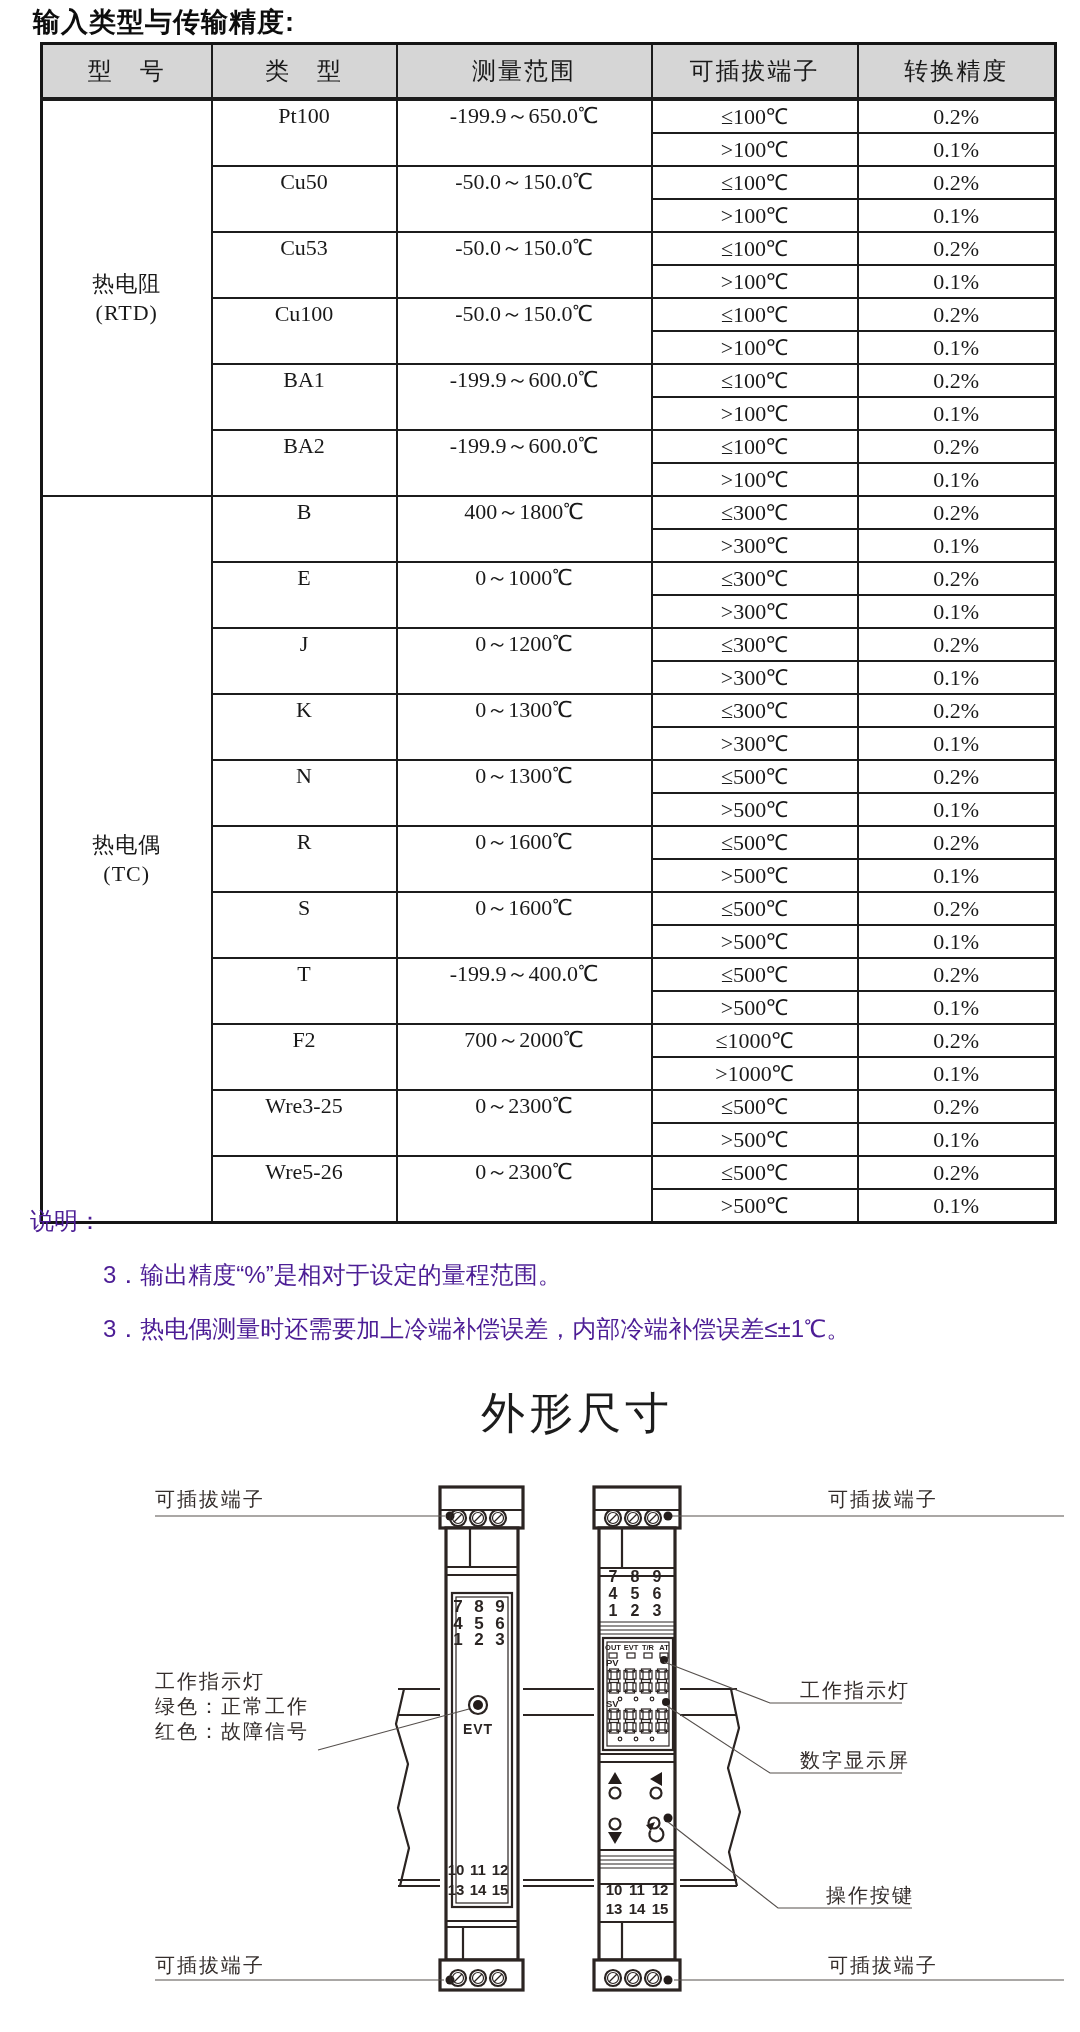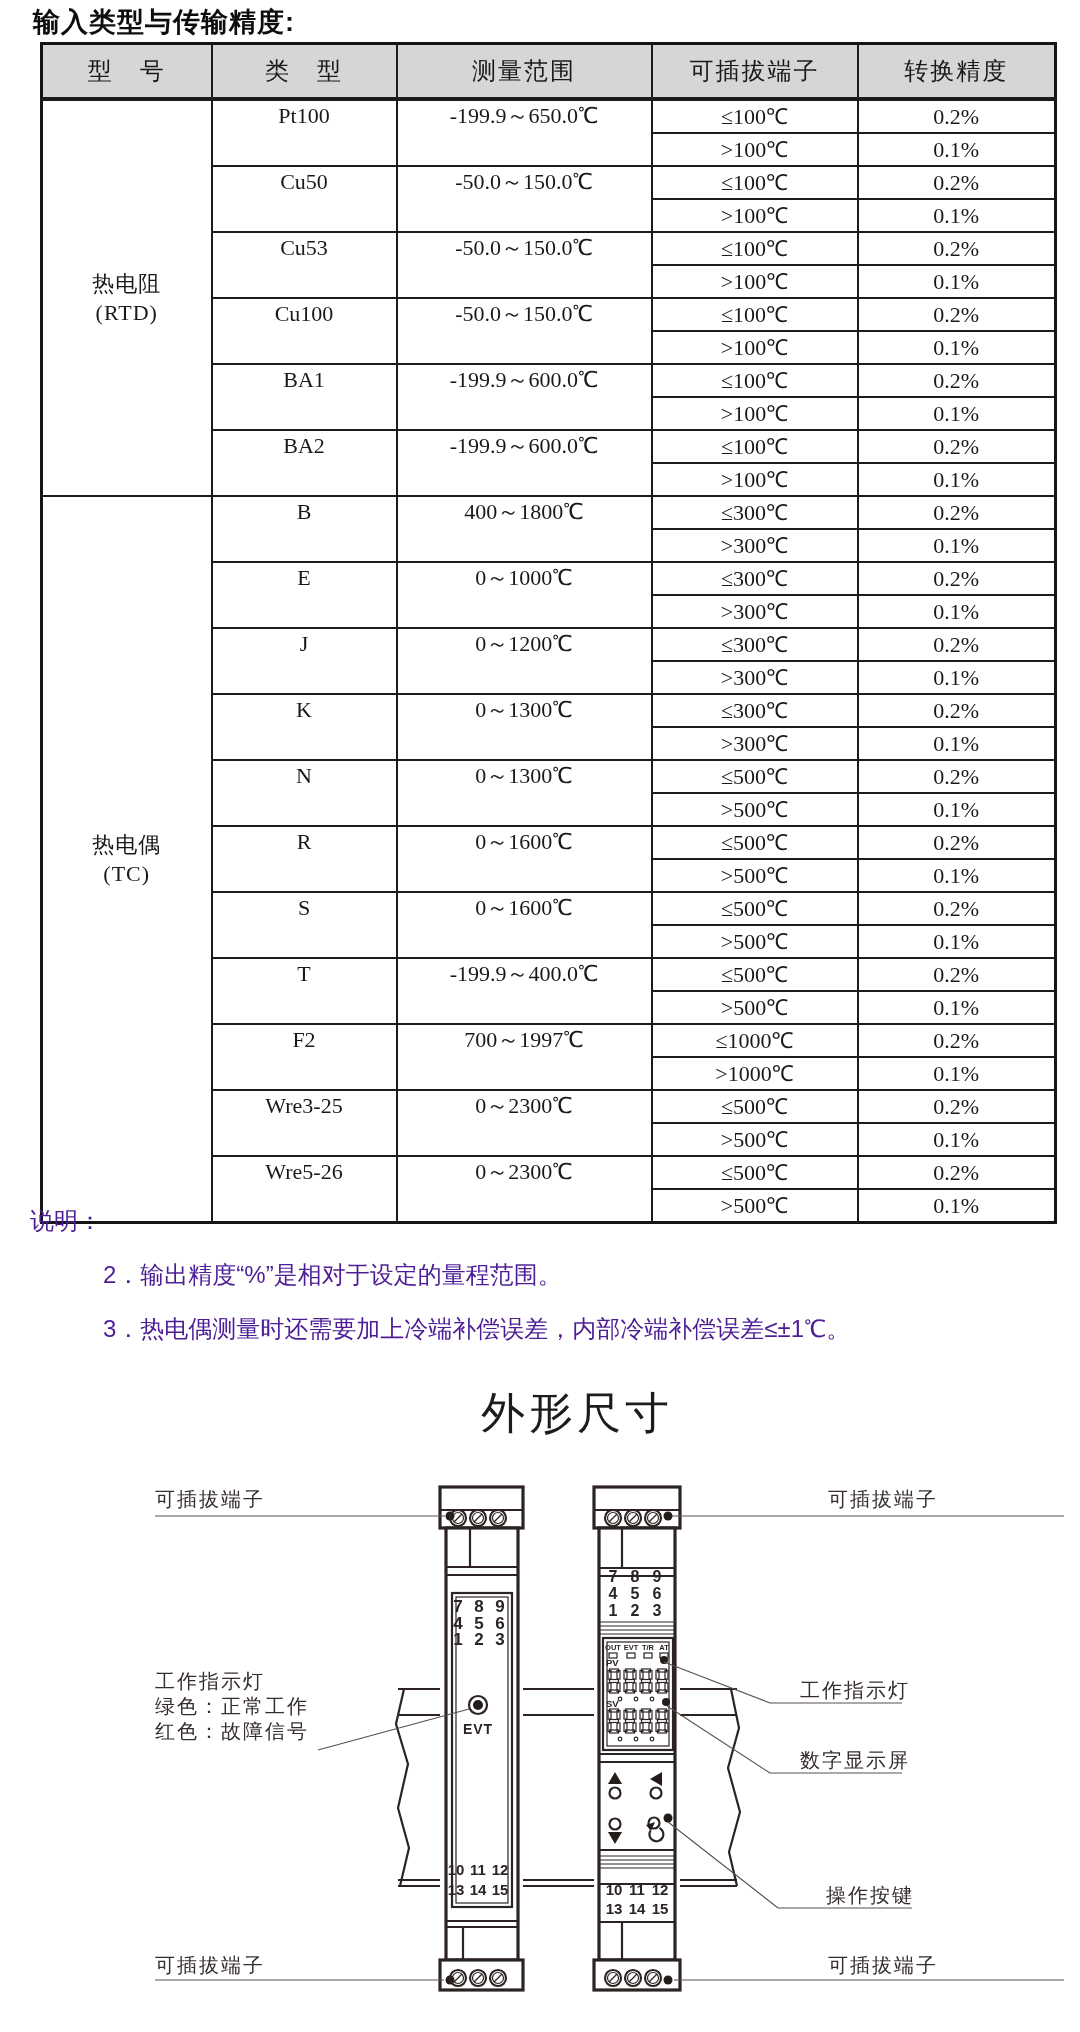--- a/index.html
+++ b/index.html
@@ -208,21 +208,21 @@
           <td class="range-cell" rowspan="2">-199.9～400.0℃</td>
           <td>≤500℃</td>
           <td>0.2%</td>
         </tr>
         <tr>
           <td>&gt;500℃</td>
           <td>0.1%</td>
         </tr>
         <tr>
           <td class="type-cell" rowspan="2">F2</td>
-          <td class="range-cell" rowspan="2">700～1997℃</td>
+          <td class="range-cell" rowspan="2">700～2000℃</td>
           <td>≤1000℃</td>
           <td>0.2%</td>
         </tr>
         <tr>
           <td>&gt;1000℃</td>
           <td>0.1%</td>
         </tr>
         <tr>
           <td class="type-cell" rowspan="2">Wre3-25</td>
           <td class="range-cell" rowspan="2">0～2300℃</td>
@@ -241,21 +241,21 @@
         </tr>
         <tr>
           <td>&gt;500℃</td>
           <td>0.1%</td>
         </tr>
       </tbody>
   </table>
 
   <div class="notes">
     <div class="note-line"><span>说明：</span></div>
-    <div class="note-line"><span class="indent"></span><span>2．输出精度“%”是相对于设定的量程范围。</span></div>
+    <div class="note-line"><span class="indent"></span><span>3．输出精度“%”是相对于设定的量程范围。</span></div>
     <div class="note-line"><span class="indent"></span><span>3．热电偶测量时还需要加上冷端补偿误差，内部冷端补偿误差≤±1℃。</span></div>
   </div>
 
   <div class="dim-heading">外形尺寸</div>
 
   <svg class="diagram" width="1080" height="600" viewBox="0 0 1080 600">
 
     <g>
       <path class="s2" d="M398 257 H440 M398 283 H440 M523 257 H594 M523 283 H594 M680 257 H737 M680 283 H737 M398 448 H440 M398 454 H440 M523 448 H594 M523 454 H594 M680 448 H737 M680 454 H737"></path>
       <path class="s2" d="M404 257 L396 292 L408 332 L398 376 L409 416 L400 454"></path>

